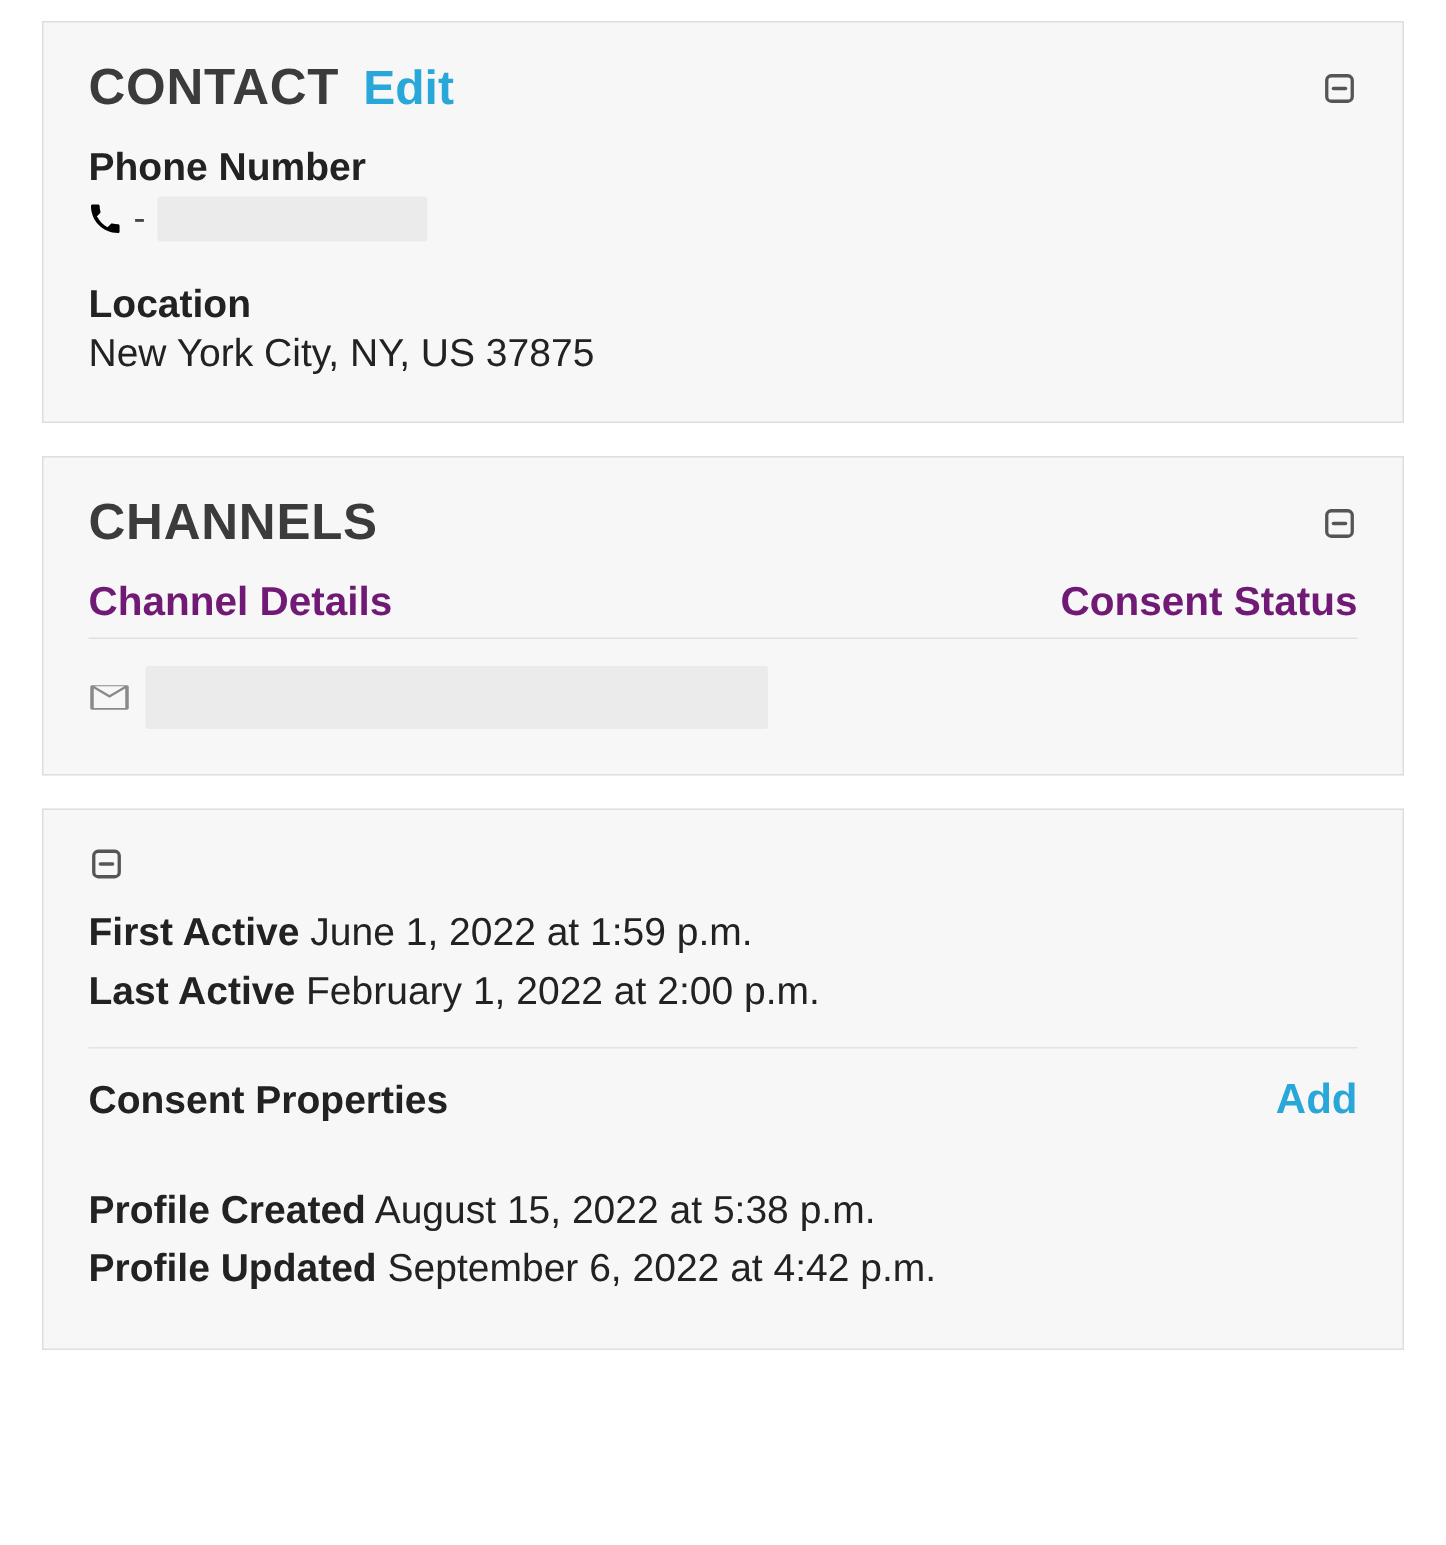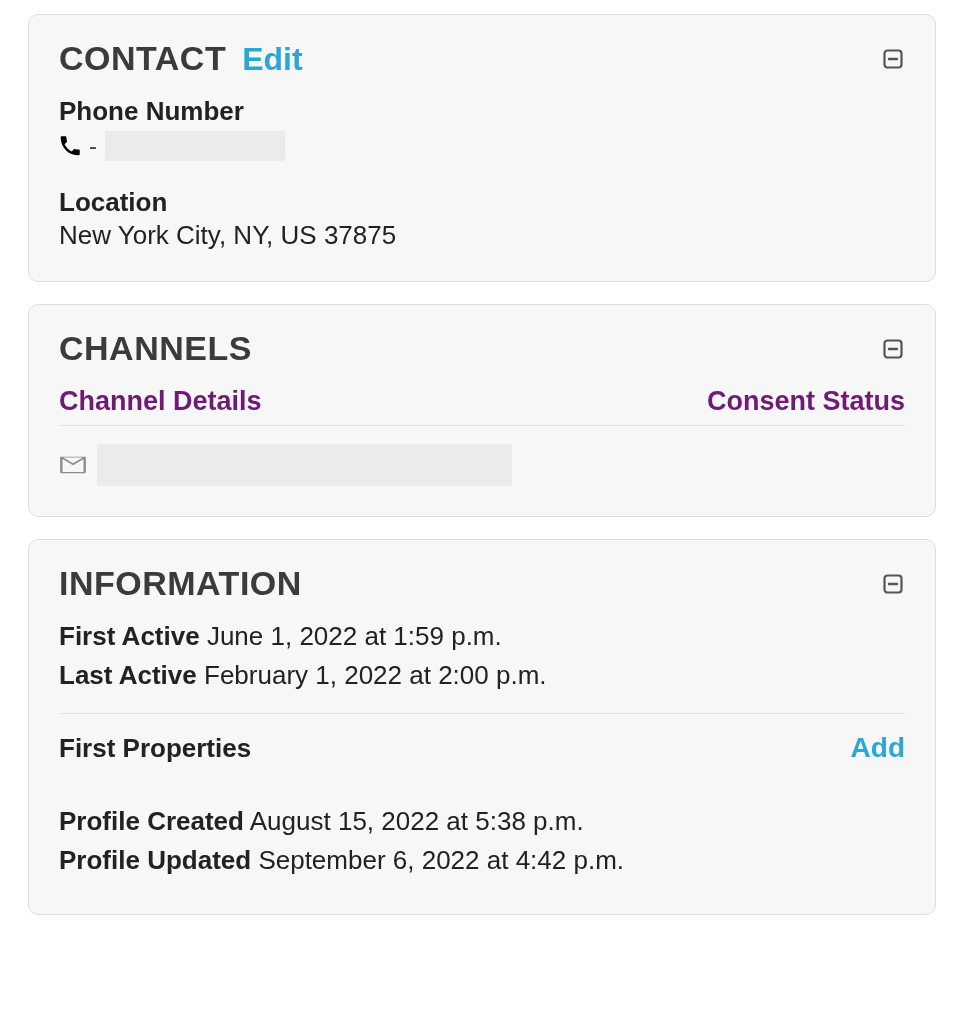--- a/index.html
+++ b/index.html
@@ -5,21 +5,21 @@
   * { box-sizing: border-box; margin: 0; padding: 0; }
   body {
     font-family: -apple-system, BlinkMacSystemFont, "Segoe UI", Helvetica, Arial, sans-serif;
     background: #ffffff;
     width: 964px;
     padding: 14px 28px 30px 28px;
     color: #2d2d2d;
   }
   .card {
     border: 1px solid #dedede;
-    border-radius: 10px;
+    border-radius: 0;
     background: #f7f7f7;
     padding: 24px 30px 30px 30px;
     margin-bottom: 22px;
   }
   .card:last-child { margin-bottom: 0; }
   .card-header {
     display: flex;
     align-items: center;
     justify-content: space-between;
     gap: 12px;
@@ -169,42 +169,41 @@
   <div class="channel-row">
     <svg class="mail-ico" viewBox="0 0 24 24">
         <path fill="currentColor" d="M2 5h20c.6 0 1 .4 1 1v12c0 .6-.4 1-1 1H2c-.6 0-1-.4-1-1V6c0-.6.4-1 1-1zm10 7.2L3 6.9V18h18V6.9l-9 5.3zm0-1.7l8.5-5H3.5l8.5 5z"></path>
       </svg>
     <span class="redacted redact-email"></span>
   </div>
 </div>
 
 <div class="card">
   <div class="card-header">
-    <span class="card-title">INFORMATION</span>
     <span class="collapse-btn">
       <svg viewBox="0 0 24 24">
           <rect x="3.5" y="3.5" width="17" height="17" rx="3" fill="none" stroke="currentColor" stroke-width="2.2"></rect>
           <line x1="8" y1="12" x2="16" y2="12" stroke="currentColor" stroke-width="2.4" stroke-linecap="round"></line>
         </svg>
     </span>
   </div>
 
   <div class="info-line">
     <span class="lbl">First Active</span>
     <span class="val">June 1, 2022 at 1:59 p.m.</span>
   </div>
   <div class="info-line">
     <span class="lbl">Last Active</span>
     <span class="val">February 1, 2022 at 2:00 p.m.</span>
   </div>
 
   <hr class="hr">
 
   <div class="custom-row">
-    <span class="custom-label">First Properties</span>
+    <span class="custom-label">Consent Properties</span>
     <span class="add-link">Add</span>
   </div>
 
   <div class="info-line">
     <span class="lbl">Profile Created</span>
     <span class="val">August 15, 2022 at 5:38 p.m.</span>
   </div>
   <div class="info-line">
     <span class="lbl">Profile Updated</span>
     <span class="val">September 6, 2022 at 4:42 p.m.</span>

